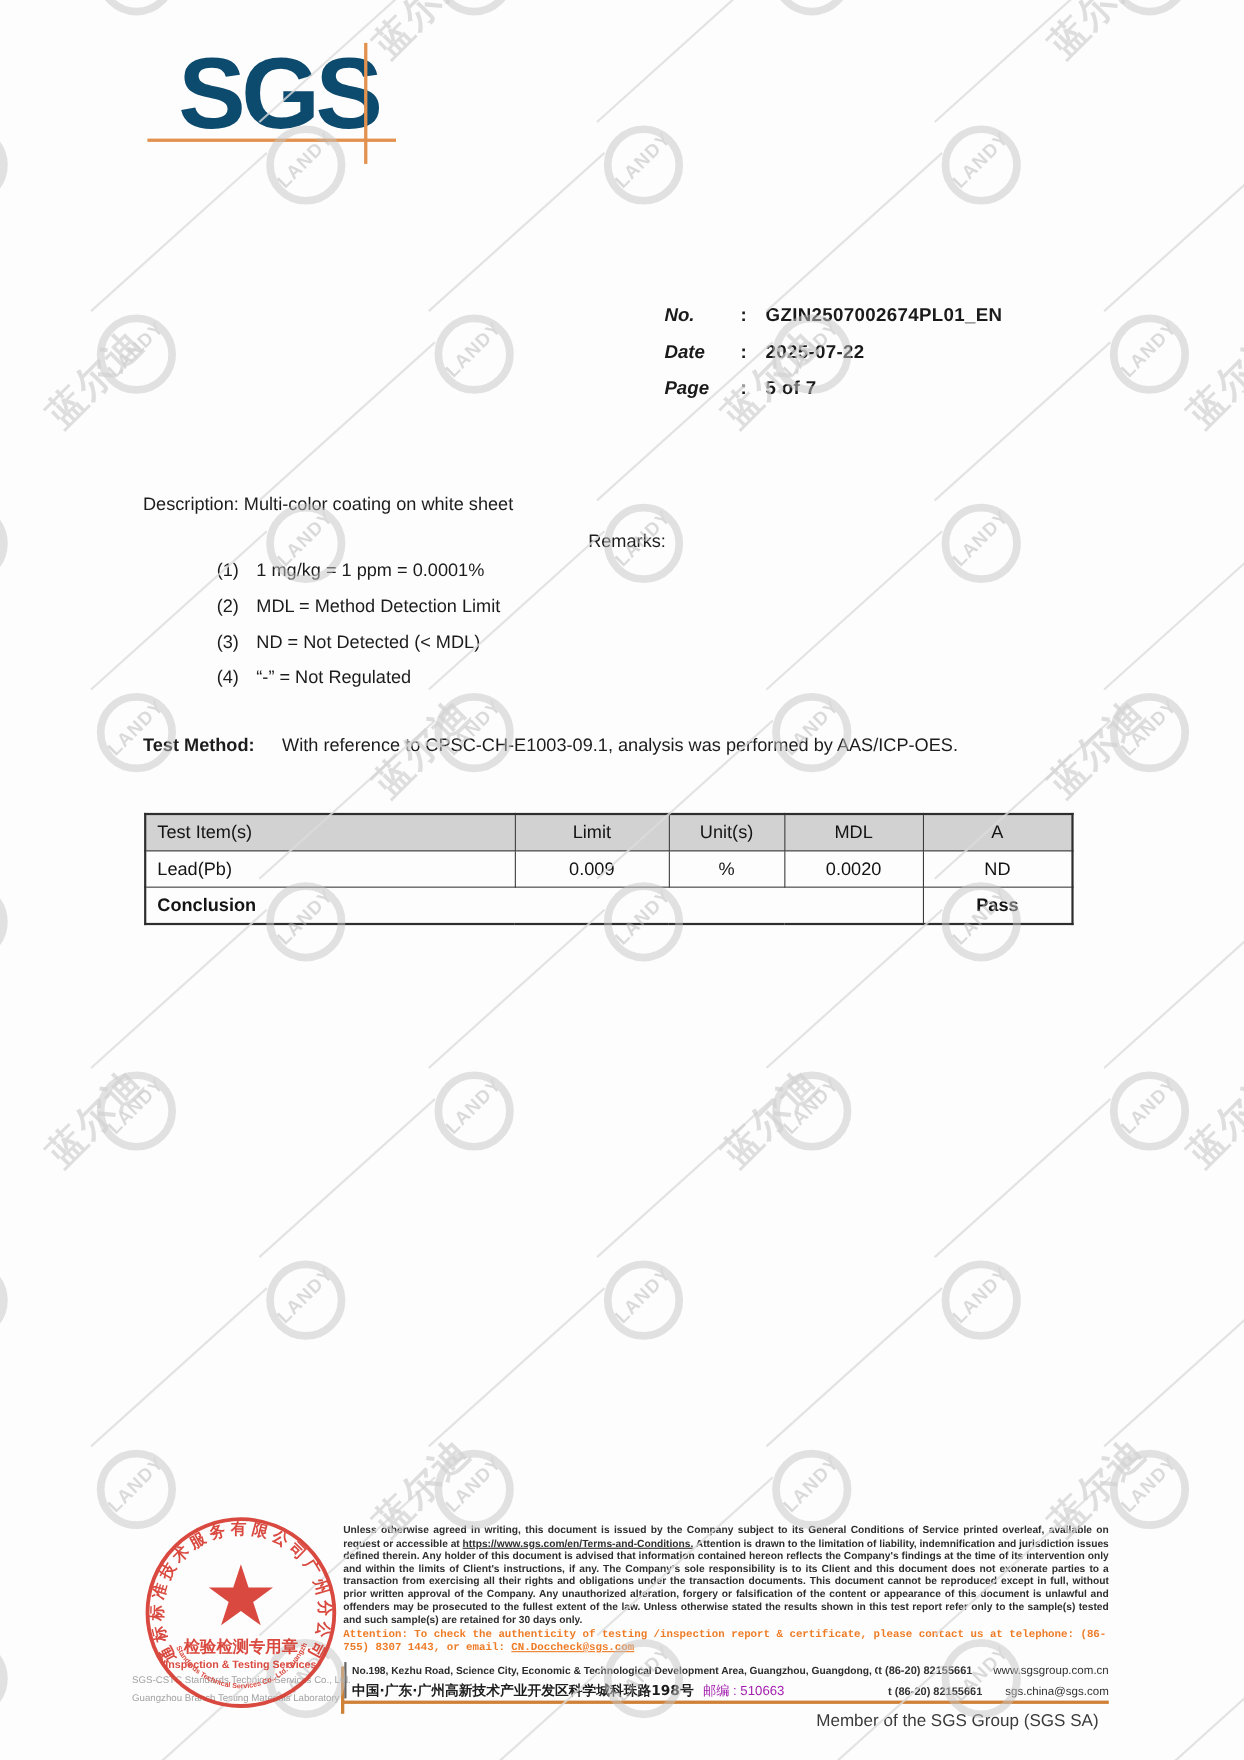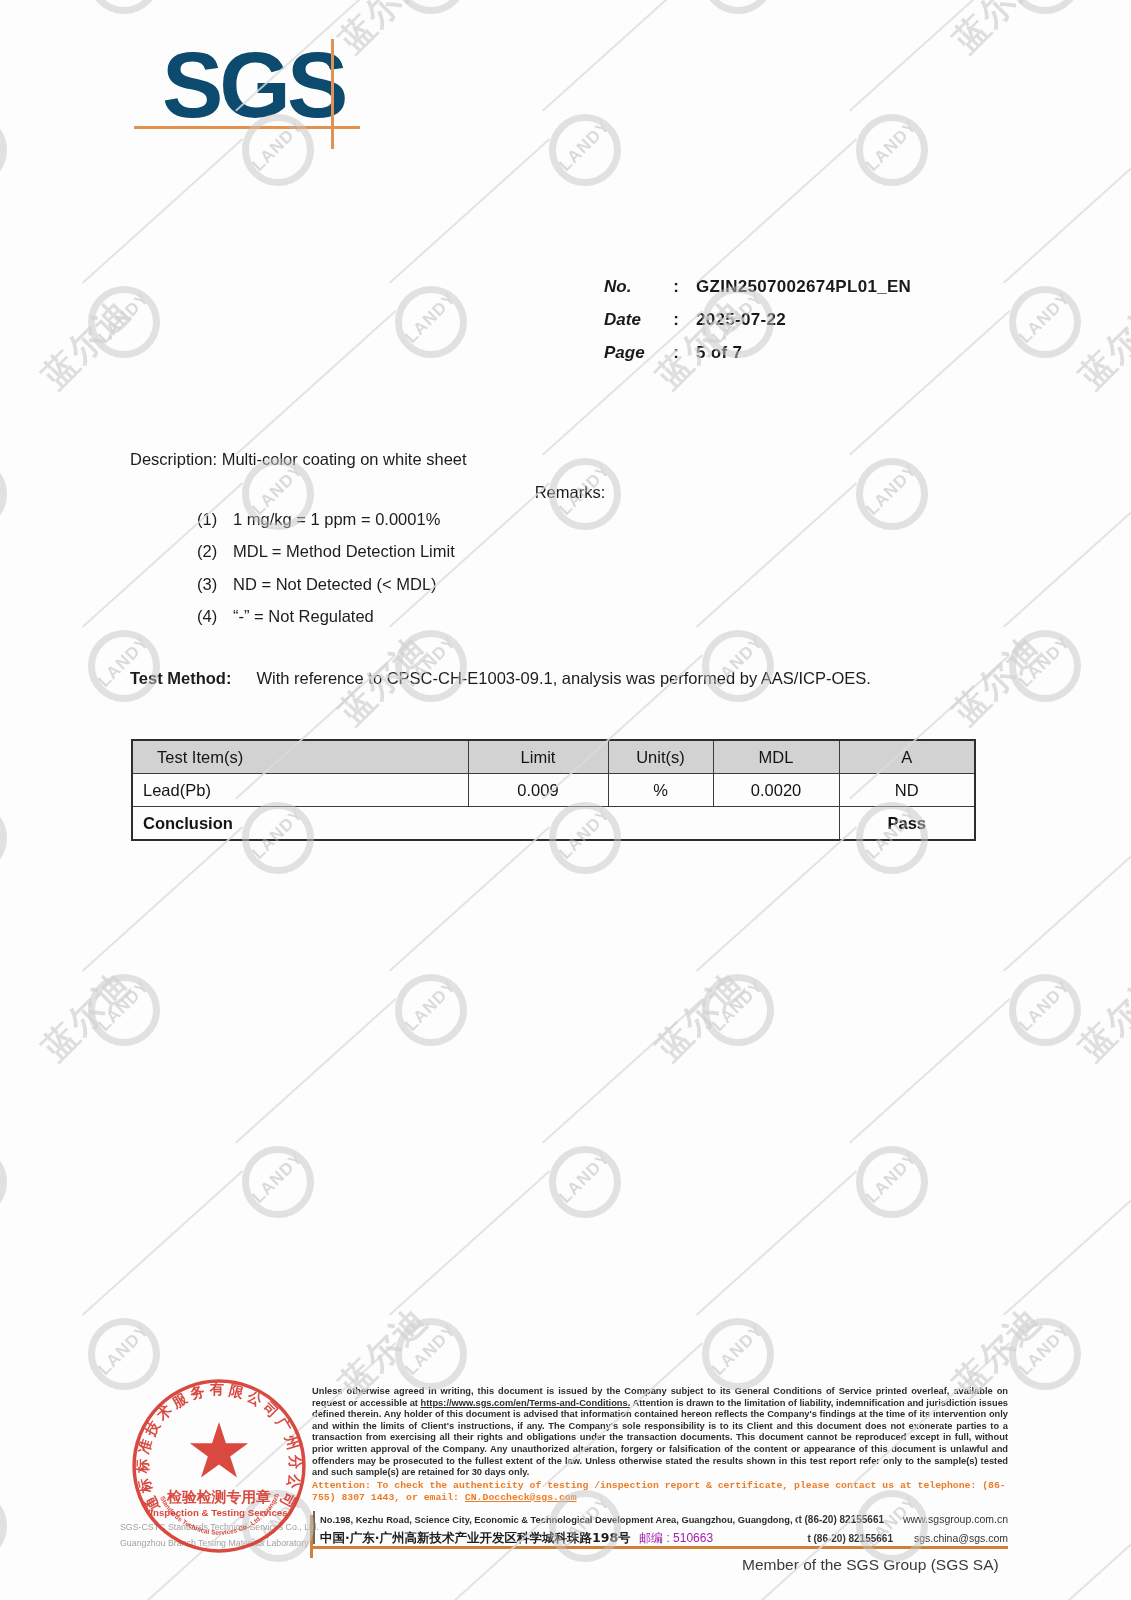--- a/index.html
+++ b/index.html
@@ -38,21 +38,21 @@
   .r-num{width:36px;}
   .p-method{top:669px;}
   .tm-label{font-weight:bold;}
   .tm-text{margin-left:25px;}
   
   table.results{position:absolute;left:131px;top:739px;width:843px;border-collapse:collapse;
     font-size:16.5px;color:#141414;table-layout:fixed;}
   table.results th,table.results td{border:1px solid #3c3c3c;height:32px;padding:0 6px;}
   table.results{border:2px solid #2e2e2e;}
   table.results th{background:#d2d2d2;font-weight:normal;text-align:center;}
-  table.results th:first-child{text-align:left;padding-left:24px;}
+  table.results th:first-child{text-align:left;padding-left:10px;}
   table.results td{text-align:center;background:transparent;}
   table.results td.c-left{text-align:left;padding-left:10px;}
   table.results td.bold{font-weight:bold;}
   .col-item{width:336px;}.col-limit{width:140px;}.col-unit{width:105px;}.col-mdl{width:126px;}.col-a{width:136px;}
   
   .seal{position:absolute;left:130px;top:1377px;z-index:6;opacity:.92;}
   .company-lines{position:absolute;left:120px;top:1519px;font-size:8.8px;line-height:16px;
     color:#a2a2a2;white-space:nowrap;z-index:4;}
   .legalbox{position:absolute;left:312px;top:1386px;width:696px;height:124px;overflow:hidden;}
   .legal{font-size:9.3px;line-height:11.6px;text-align:justify;color:#2e2e2e;font-weight:bold;}

